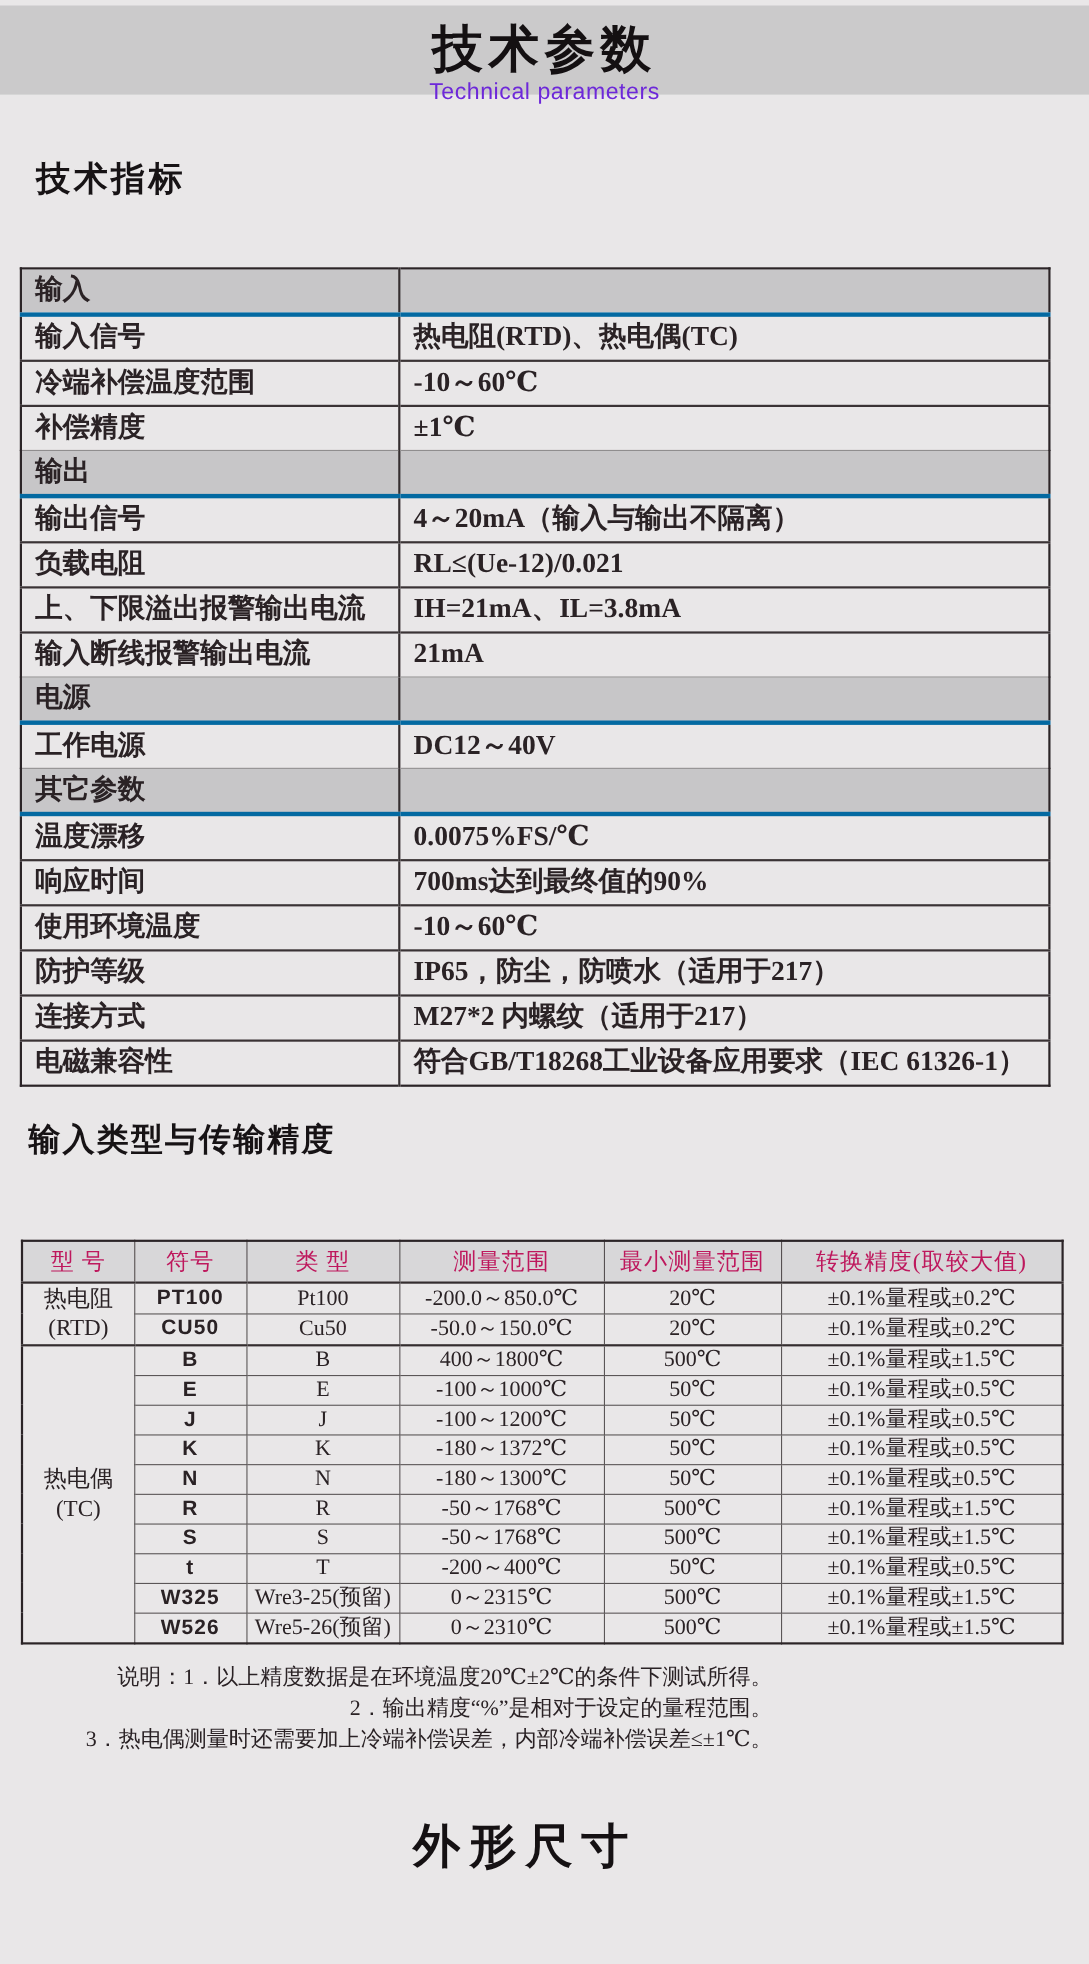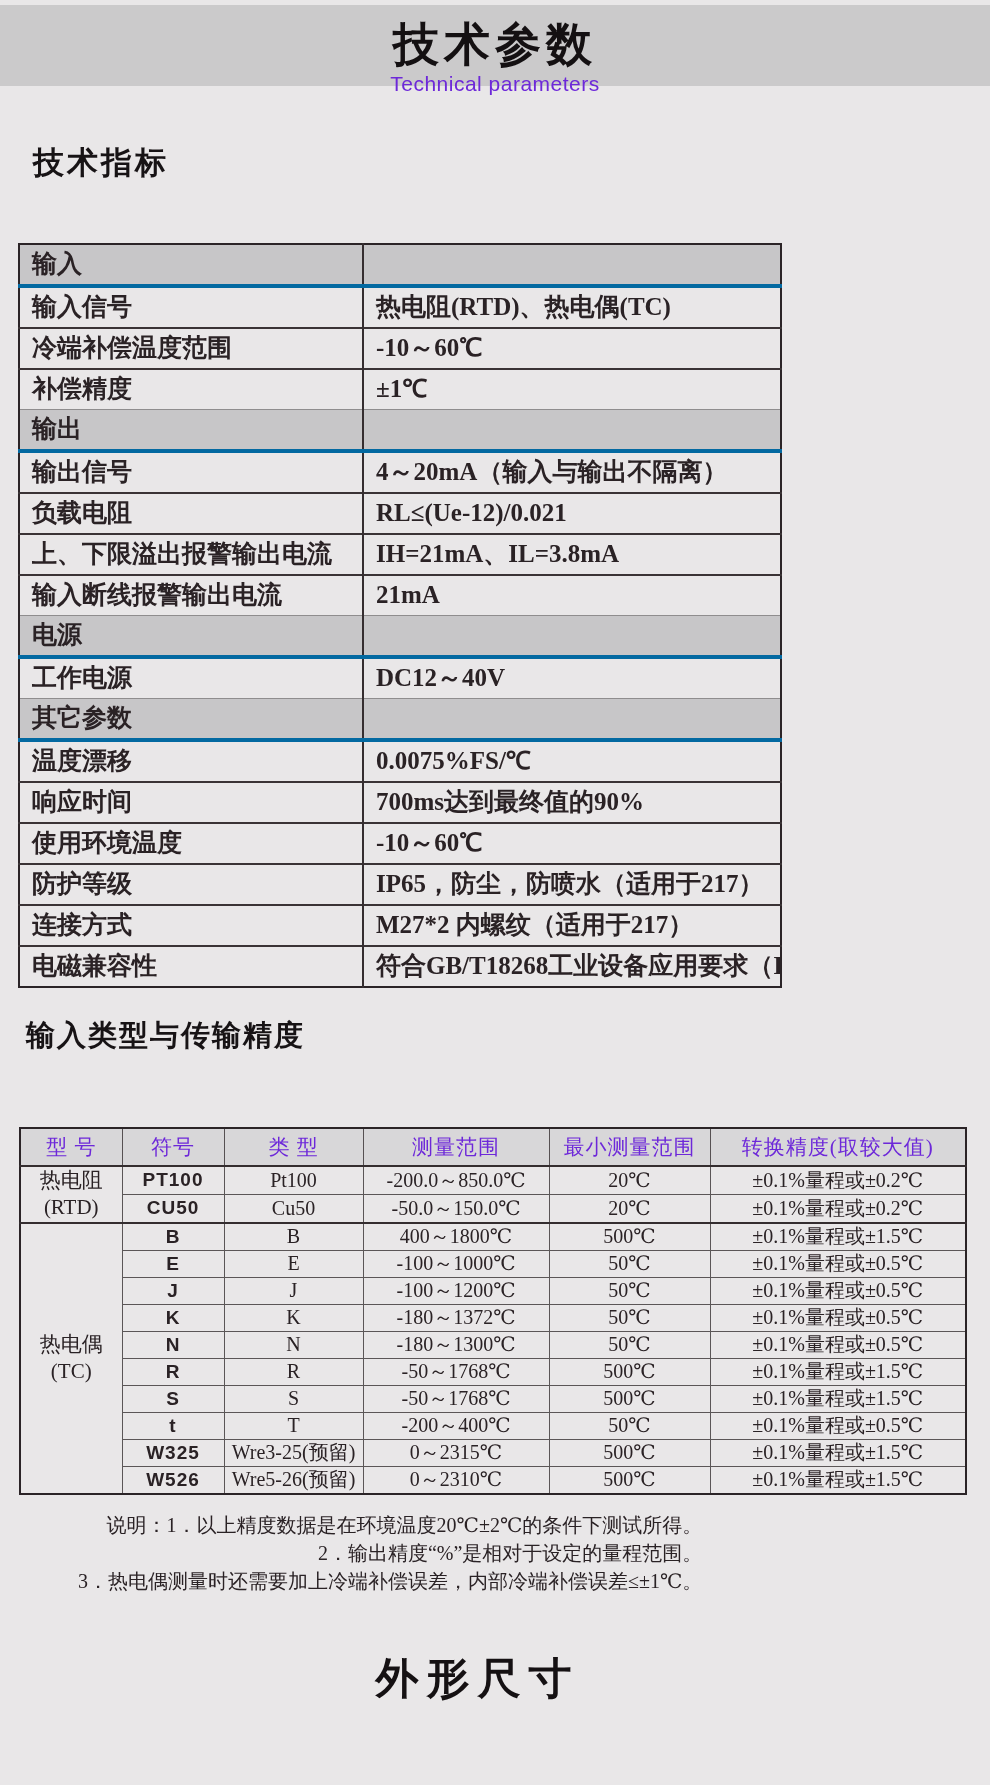--- a/index.html
+++ b/index.html
@@ -26,40 +26,39 @@
     position:absolute;top:1016px;left:26px;font-family:"Liberation Sans","DejaVu Sans",sans-serif;
     font-weight:bold;font-size:29px;color:#171315;letter-spacing:2px;
   }
   .h-footer{
     position:absolute;top:1650px;left:0;width:955px;text-align:center;
     font-family:"Liberation Sans","DejaVu Sans",sans-serif;font-weight:bold;font-size:43px;
     color:#151113;letter-spacing:8px;
   }
   
   table.spec{
-    position:absolute;top:243px;left:18px;width:764px;border-collapse:collapse;table-layout:fixed;
+    position:absolute;top:243px;left:18px;width:937px;border-collapse:collapse;table-layout:fixed;
     border:2px solid #2b2427;
-    font-family:Liberation Serif, serif;
   }
   table.spec td{
     height:39px;padding:0 6px 0 12px;font-size:25px;font-weight:bold;color:#2a2225;
     vertical-align:middle;line-height:1.05;overflow:hidden;white-space:nowrap;
   }
   table.spec td.label{border-right:2px solid #352e30;}
   table.spec tr.section td{background:#c7c6c8;}
   table.spec tr.sep-dark td{border-top:2px solid #3a3335;}
   table.spec tr.sep-into-gray td{border-top:1px solid #8f8d8e;}
   table.spec tr.sep-from-gray td{border-top:4px solid #0369a1;}
   
   table.io{
     position:absolute;top:1127px;left:19px;width:946px;border-collapse:collapse;table-layout:fixed;
     border:2px solid #2b2427;
   }
   table.io th{
-    height:36px;background:#d8d7d9;font-weight:normal;font-size:21px;color:#6d28d9;
+    height:36px;background:#d8d7d9;font-weight:normal;font-size:21px;color:#be185d;
     border:1px solid #565052;text-align:center;padding:0;letter-spacing:1px;
   }
   table.io td{
     height:26px;border:1px solid #5b5657;text-align:center;padding:0;font-size:20px;
     color:#2a2225;line-height:1.05;white-space:nowrap;overflow:hidden;
   }
   table.io tr.group-start td{border-top:2px solid #342d2f;}
   table.io td.model{font-size:21px;line-height:1.3;}
   table.io td.symbol{
     font-family:"Liberation Sans","DejaVu Sans",sans-serif;font-weight:bold;font-size:19px;letter-spacing:1px;

